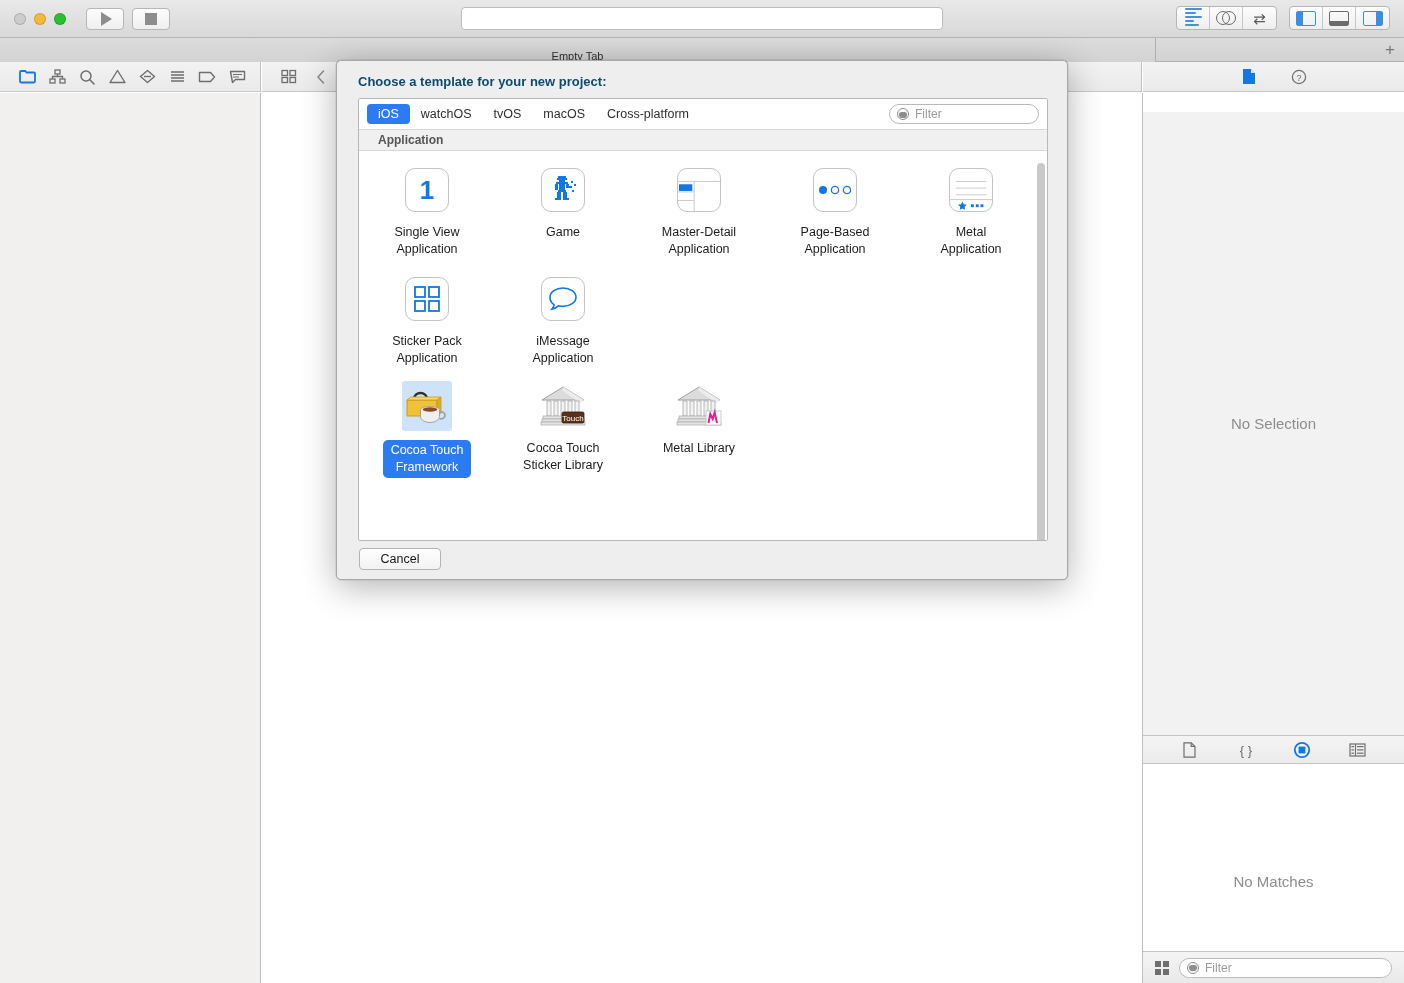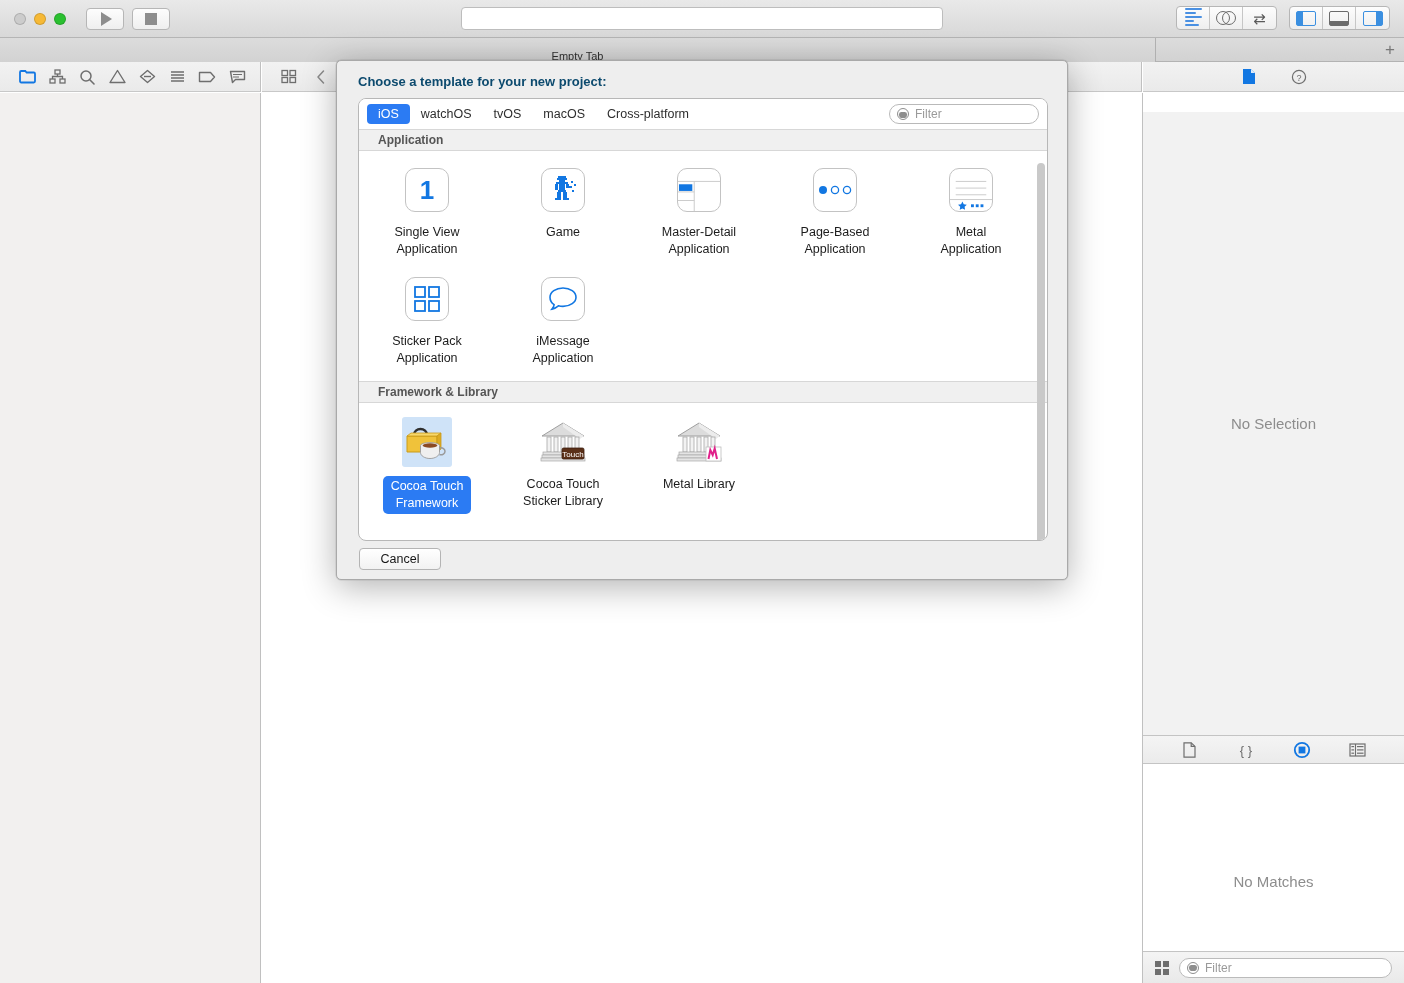--- a/index.html
+++ b/index.html
@@ -173,21 +173,21 @@
     border:1px solid #a9a9a9; border-radius:5px;
     box-shadow:0 7px 34px rgba(0,0,0,.30), 0 0 0 .5px rgba(0,0,0,.12);
     overflow:hidden;
   }
   .sheet-title{
     position:absolute; left:21px; top:13px;
     font-size:13px; font-weight:bold; color:#0c4a6e;
   }
   .tmpl-box{
     position:absolute; left:21px; top:37px; width:690px; height:443px;
-    background:#fff; border:1px solid #b7b7b7; border-radius:8px;
+    background:#fff; border:1px solid #b7b7b7; border-radius:2px;
     overflow:hidden;
   }
   .plat-bar{
     height:30px; background:#fff;
     display:flex; align-items:center; gap:0px; padding-left:8px;
     position:relative;
   }
   .plat{
     font-size:12.5px; color:#2e2e2e; padding:3px 11px; border-radius:4px;
     cursor:default;
@@ -613,21 +613,20 @@
                 </svg>
               </div>
             </div>
             <div class="lbl">
               <div>iMessage</div>
               <div>Application</div>
             </div>
           </div>
         </div>
 
-        <div class="sec-head" style="margin-top:14px;">Framework &amp; Library</div>
 
         <div class="grid-row">
 
           <div class="cell">
             <div class="iconwrap selbg">
               <svg width="48" height="44" viewBox="0 0 48 44">
 
                 <path d="M11 15c0-3.5 3-6 6.5-6s6.5 2.5 6.5 6" fill="none" stroke="#2f2f2f" stroke-width="2.4" stroke-linecap="round"></path>
                 <path d="M4 16h30v16H4z" fill="#f0c23a" stroke="#c99b19" stroke-width="1"></path>
                 <path d="M4 16l4-3h30l-4 3z" fill="#f8d86a" stroke="#c99b19" stroke-width=".8"></path>

